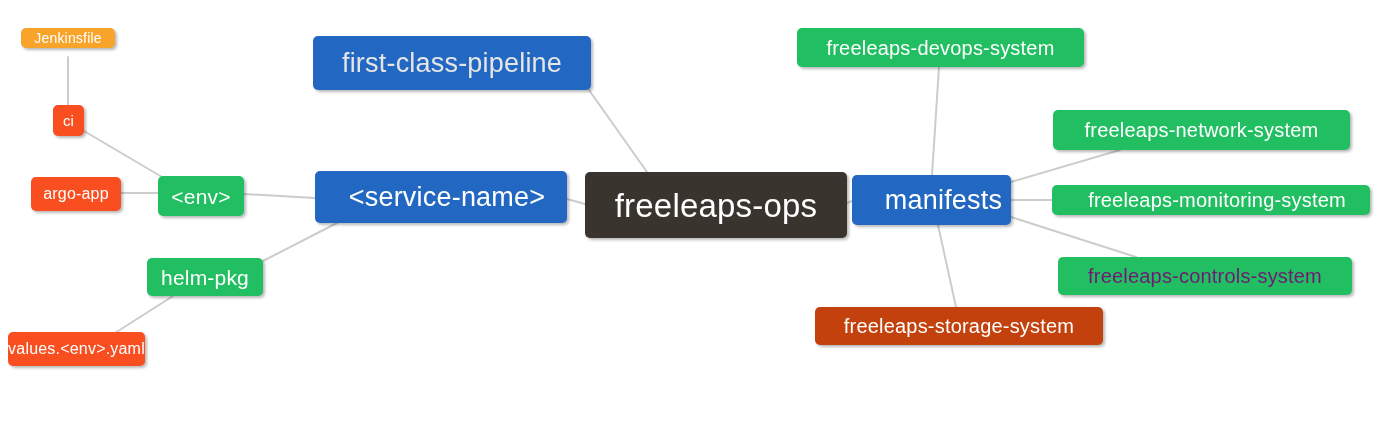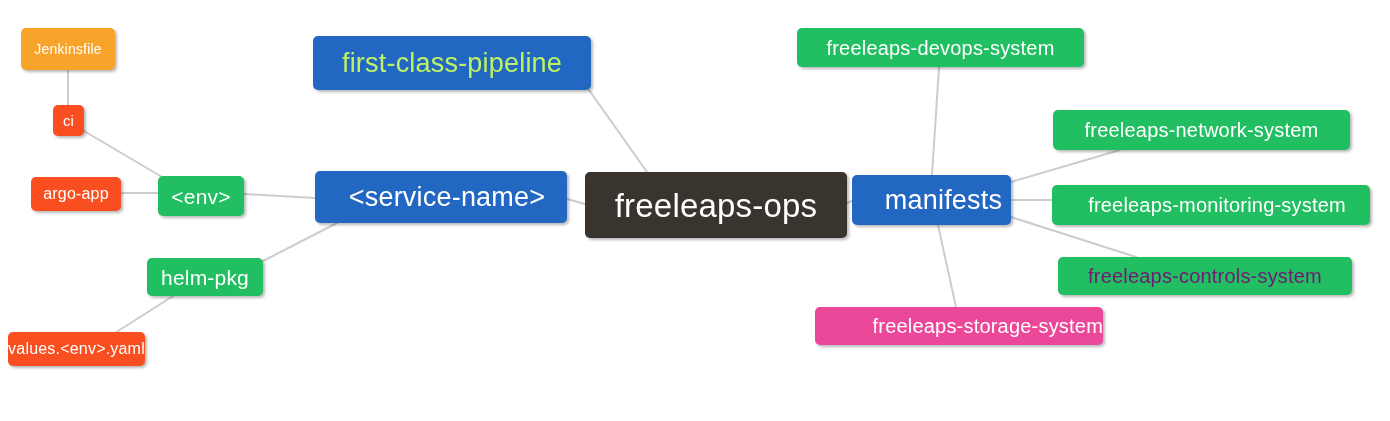--- a/index.html
+++ b/index.html
@@ -42,21 +42,21 @@
       <line x1="932" y1="175" x2="939" y2="67" stroke="#cccccc" stroke-width="2" stroke-linecap="round"></line>
       <line x1="1011" y1="182" x2="1120" y2="150" stroke="#cccccc" stroke-width="2" stroke-linecap="round"></line>
       <line x1="1011" y1="200" x2="1052" y2="200" stroke="#cccccc" stroke-width="2" stroke-linecap="round"></line>
       <line x1="1011" y1="217" x2="1136" y2="257" stroke="#cccccc" stroke-width="2" stroke-linecap="round"></line>
       <line x1="938" y1="225" x2="956" y2="307" stroke="#cccccc" stroke-width="2" stroke-linecap="round"></line>
     </svg>
 
 <div class="node" style="left: 585px; top: 172px; width: 262px; height: 66px; font-size: 33px; background: rgb(58, 52, 47); color: rgb(255, 255, 255);">
       <span>freeleaps-ops</span>
     </div>
-    <div class="node" style="left: 313px; top: 36px; width: 278px; height: 54px; font-size: 27px; background: rgb(34, 104, 194); color: #bef264;">
+    <div class="node" style="left: 313px; top: 36px; width: 278px; height: 54px; font-size: 27px; background: rgb(34, 104, 194); color: #e5e5e5;">
       <span>first-class-pipeline</span>
     </div>
     <div class="node" style="left: 315px; top: 171px; width: 252px; height: 52px; font-size: 27px; background: rgb(34, 104, 194); color: rgb(255, 255, 255); padding-left: 12px;">
       <span>&lt;service-name&gt;</span>
     </div>
     <div class="node" style="left: 852px; top: 175px; width: 159px; height: 50px; font-size: 27px; background: rgb(34, 104, 194); color: rgb(255, 255, 255); padding-left: 24px;">
       <span>manifests</span>
     </div>
     <div class="node" style="left: 158px; top: 176px; width: 86px; height: 40px; font-size: 21px; background: rgb(34, 191, 98); color: rgb(255, 255, 255);">
       <span>&lt;env&gt;</span>
@@ -66,31 +66,31 @@
     </div>
     <div class="node" style="left: 53px; top: 105px; width: 31px; height: 31px; font-size: 15px; background: rgb(249, 78, 31); color: rgb(255, 255, 255);">
       <span>ci</span>
     </div>
     <div class="node" style="left: 31px; top: 177px; width: 90px; height: 34px; font-size: 16px; background: rgb(249, 78, 31); color: rgb(255, 255, 255);">
       <span>argo-app</span>
     </div>
     <div class="node" style="left: 8px; top: 332px; width: 137px; height: 34px; font-size: 16px; background: rgb(249, 78, 31); color: rgb(255, 255, 255);">
       <span>values.&lt;env&gt;.yaml</span>
     </div>
-    <div class="node" style="left: 21px; top: 28px; width: 94px; height: 42px; font-size: 14px; background: rgb(248, 164, 42); color: rgb(255, 255, 255);">
+    <div class="node" style="left: 21px; top: 28px; width: 94px; height: 20px; font-size: 14px; background: rgb(248, 164, 42); color: rgb(255, 255, 255);">
       <span>Jenkinsfile</span>
     </div>
     <div class="node" style="left: 1053px; top: 110px; width: 297px; height: 40px; font-size: 20px; background: rgb(34, 191, 98); color: rgb(255, 255, 255);">
       <span>freeleaps-network-system</span>
     </div>
     <div class="node" style="left: 797px; top: 28px; width: 287px; height: 39px; font-size: 20px; background: rgb(34, 191, 98); color: rgb(255, 255, 255);">
       <span>freeleaps-devops-system</span>
     </div>
-    <div class="node" style="left: 1052px; top: 185px; width: 318px; height: 40px; font-size: 20px; background: rgb(34, 191, 98); color: rgb(255, 255, 255); padding-left: 12px;">
+    <div class="node" style="left: 1052px; top: 185px; width: 318px; height: 30px; font-size: 20px; background: rgb(34, 191, 98); color: rgb(255, 255, 255); padding-left: 12px;">
       <span>freeleaps-monitoring-system</span>
     </div>
     <div class="node" style="left: 1058px; top: 257px; width: 294px; height: 38px; font-size: 20px; background: rgb(34, 191, 98); color: #701a75;">
       <span>freeleaps-controls-system</span>
     </div>
-    <div class="node" style="left: 815px; top: 307px; width: 288px; height: 38px; font-size: 20px; background: #ec4899; color: rgb(255, 255, 255); justify-content: flex-end;">
+    <div class="node" style="left: 815px; top: 307px; width: 288px; height: 38px; font-size: 20px; background: #c2410c; color: rgb(255, 255, 255);">
       <span>freeleaps-storage-system</span>
     </div>
   </div>
 
 </body></html>

